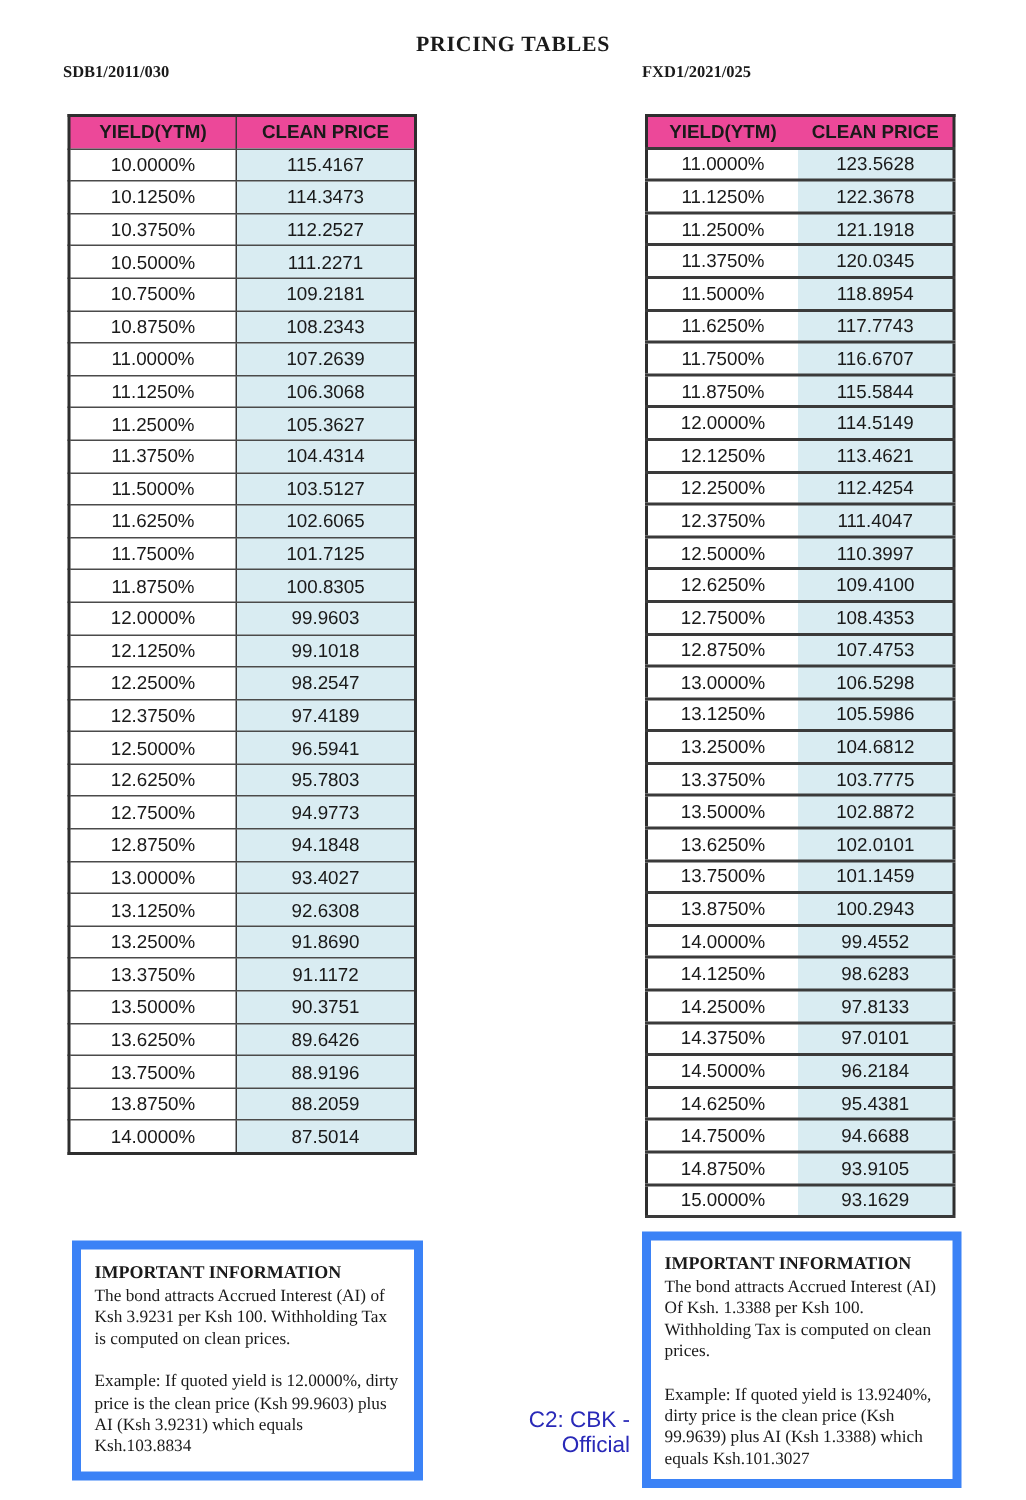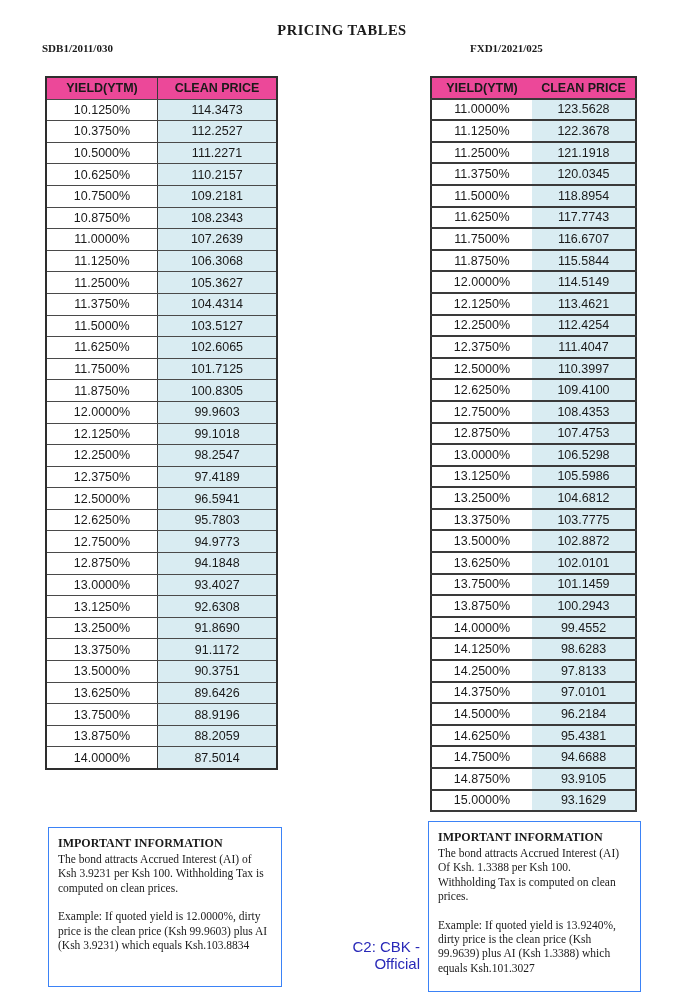--- a/index.html
+++ b/index.html
@@ -16,21 +16,21 @@
     text-align:center;
     font-weight:bold;font-size:14.5px;letter-spacing:0.5px;
     font-family:"Liberation Serif", serif;
   }
   .bond-label{
     position:absolute;top:42px;
     font-weight:bold;font-size:11px;
     font-family:"Liberation Serif", serif;
   }
   .bond-left{left:42px;}
-  .bond-right{left:428px;margin-left:42px;}
+  .bond-right{left:428px;}
 
   table.price-table{
     position:absolute;top:76px;
     border-collapse:collapse;
     font-family:"Liberation Sans", sans-serif;
     font-size:12.5px;
     table-layout:fixed;
   }
   .table-left{left:45px;width:233px;border:2px solid #2e2e2e;}
   .table-right{left:430px;width:207px;border:2px solid #2e2e2e;}
@@ -48,21 +48,21 @@
   .table-left td.price{background:#d9ecf2;}
 
   .table-right th,.table-right td{
     height:19.6px;border-bottom:2px solid #3a3a3a;padding:0;
   }
   .table-right th:first-child,.table-right td:first-child{width:100px;}
   .table-right td.price{background:#d9ecf2;}
 
   .info-box{
     position:absolute;
-    border:1px solid #3b82f6;
+    border:6px solid #3b82f6;
     background:#ffffff;
     font-family:"Liberation Serif", serif;
     font-size:11.5px;line-height:1.25;
     padding:8px 9px;
     box-sizing:border-box;
   }
   .info-left{left:48px;top:827px;width:234px;height:160px;}
   .info-right{left:428px;top:821px;width:213px;height:171px;}
   .info-title{font-weight:bold;font-size:12px;margin:0 0 1px 0;}
   .info-body{margin:0 0 14px 0;}
@@ -89,34 +89,34 @@
 
   <table class="price-table table-left">
     <thead>
         <tr>
           <th>YIELD(YTM)</th>
           <th>CLEAN PRICE</th>
         </tr>
       </thead>
     <tbody>
         <tr>
+          <td class="yield">10.0000%</td>
+          <td class="price">115.4167</td>
+        </tr>
+        <tr>
           <td class="yield">10.1250%</td>
           <td class="price">114.3473</td>
         </tr>
         <tr>
           <td class="yield">10.3750%</td>
           <td class="price">112.2527</td>
         </tr>
         <tr>
           <td class="yield">10.5000%</td>
           <td class="price">111.2271</td>
-        </tr>
-        <tr>
-          <td class="yield">10.6250%</td>
-          <td class="price">110.2157</td>
         </tr>
         <tr>
           <td class="yield">10.7500%</td>
           <td class="price">109.2181</td>
         </tr>
         <tr>
           <td class="yield">10.8750%</td>
           <td class="price">108.2343</td>
         </tr>
         <tr>

